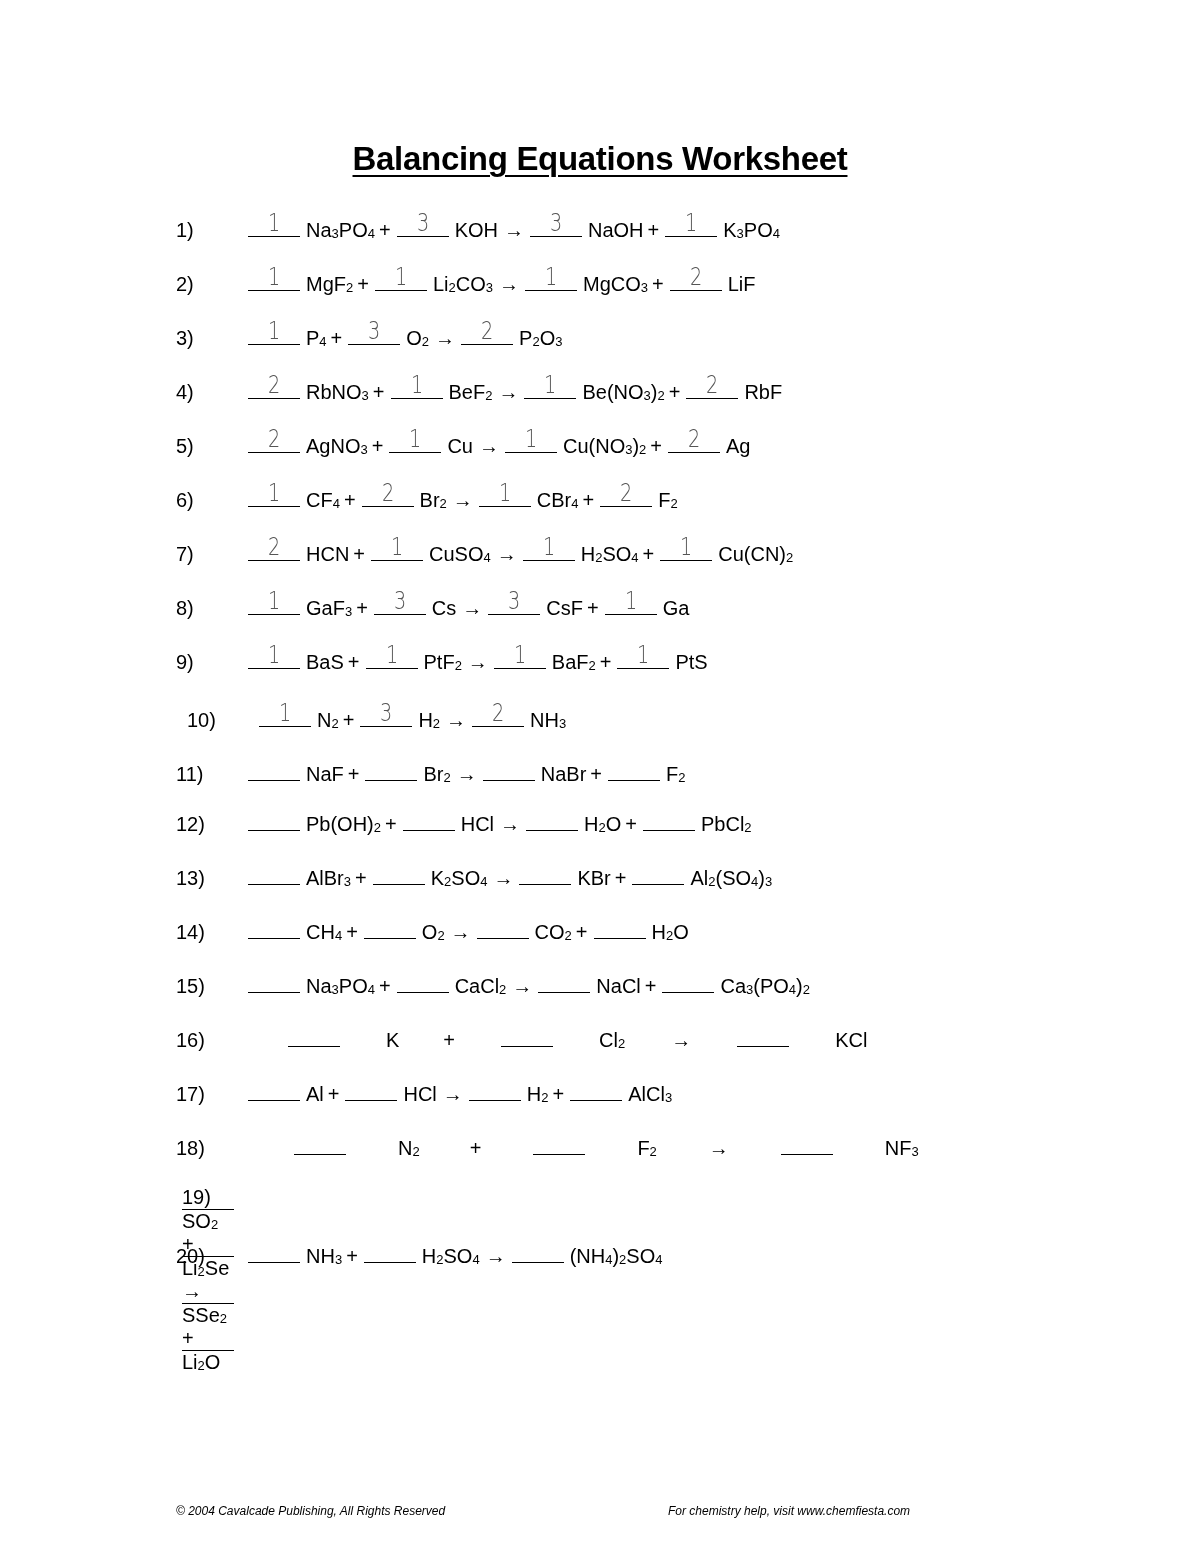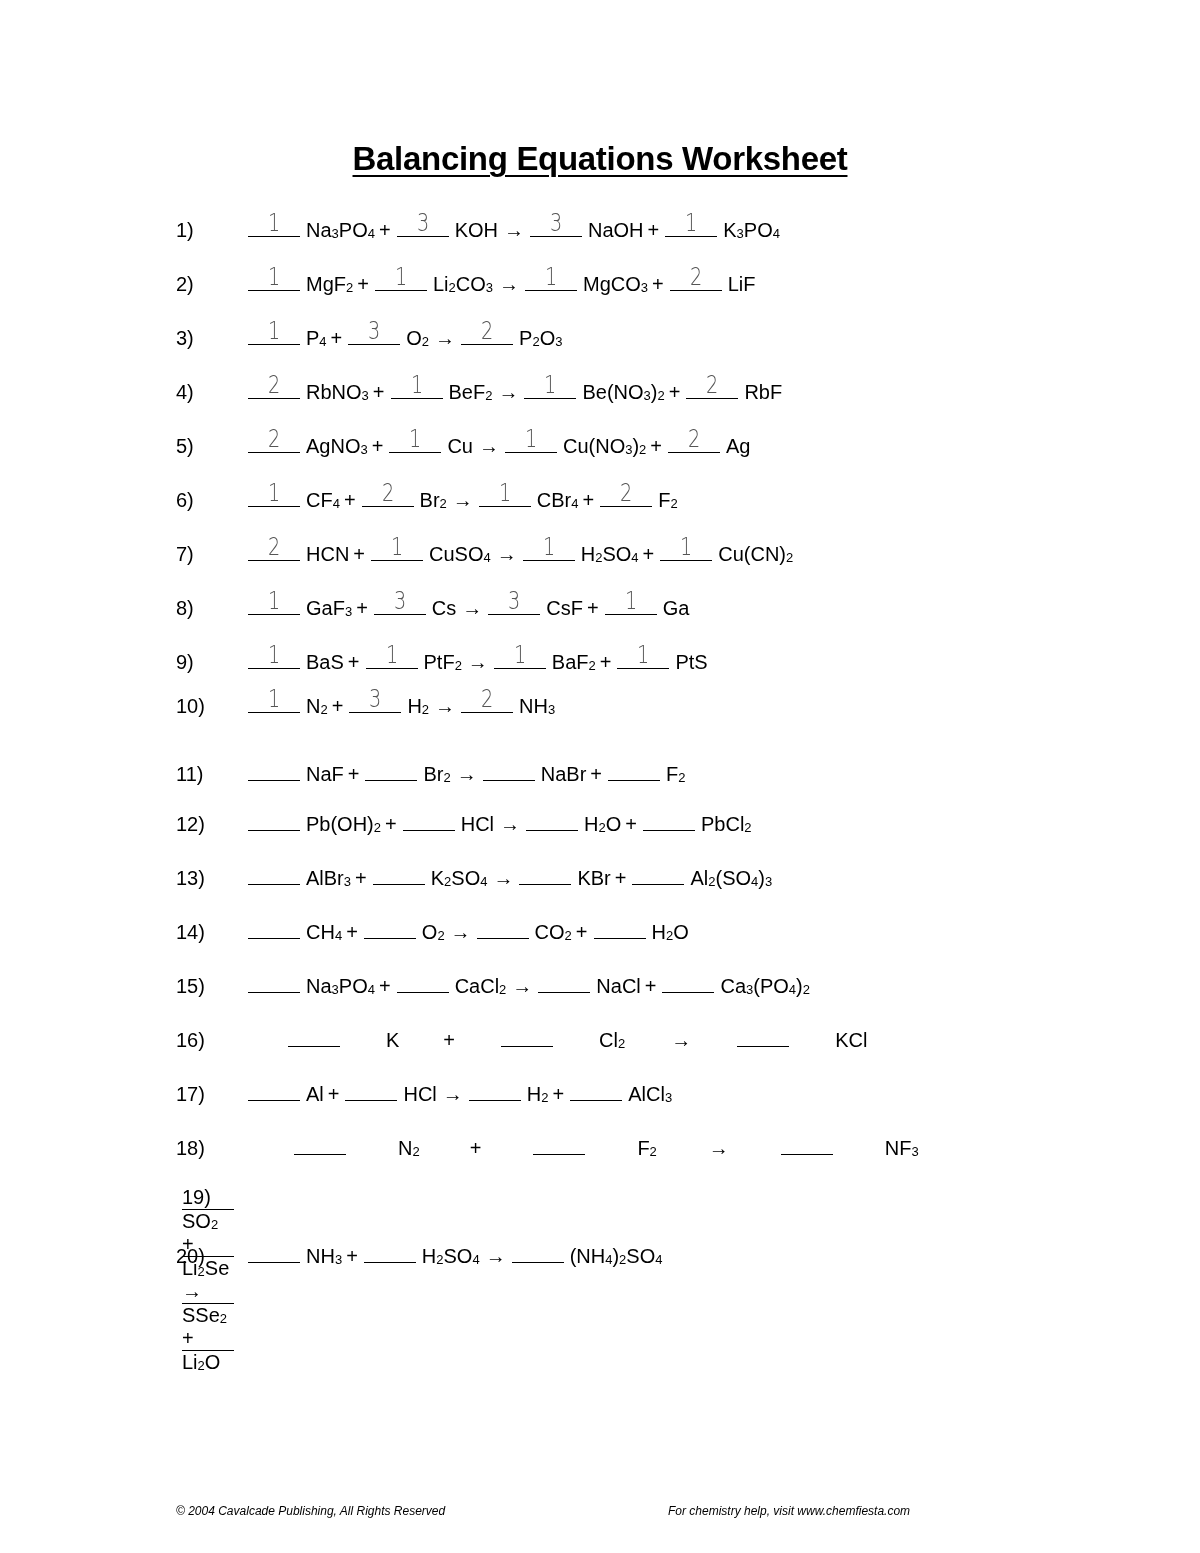--- a/index.html
+++ b/index.html
@@ -217,21 +217,21 @@
       <span class="blank">
         <span class="ans">1</span>
       </span>
       <span class="formula">BaF<sub>2</sub></span>
       <span class="op">+</span>
       <span class="blank">
         <span class="ans">1</span>
       </span>
       <span class="formula">PtS</span>
     </div>
-    <div class="eq" style="top: 476px;">
+    <div class="eq" style="top: 490px; margin-left: 11px;">
       <span class="num">10)</span>
       <span class="blank">
         <span class="ans">1</span>
       </span>
       <span class="formula">N<sub>2</sub></span>
       <span class="op">+</span>
       <span class="blank">
         <span class="ans">3</span>
       </span>
       <span class="formula">H<sub>2</sub></span>

